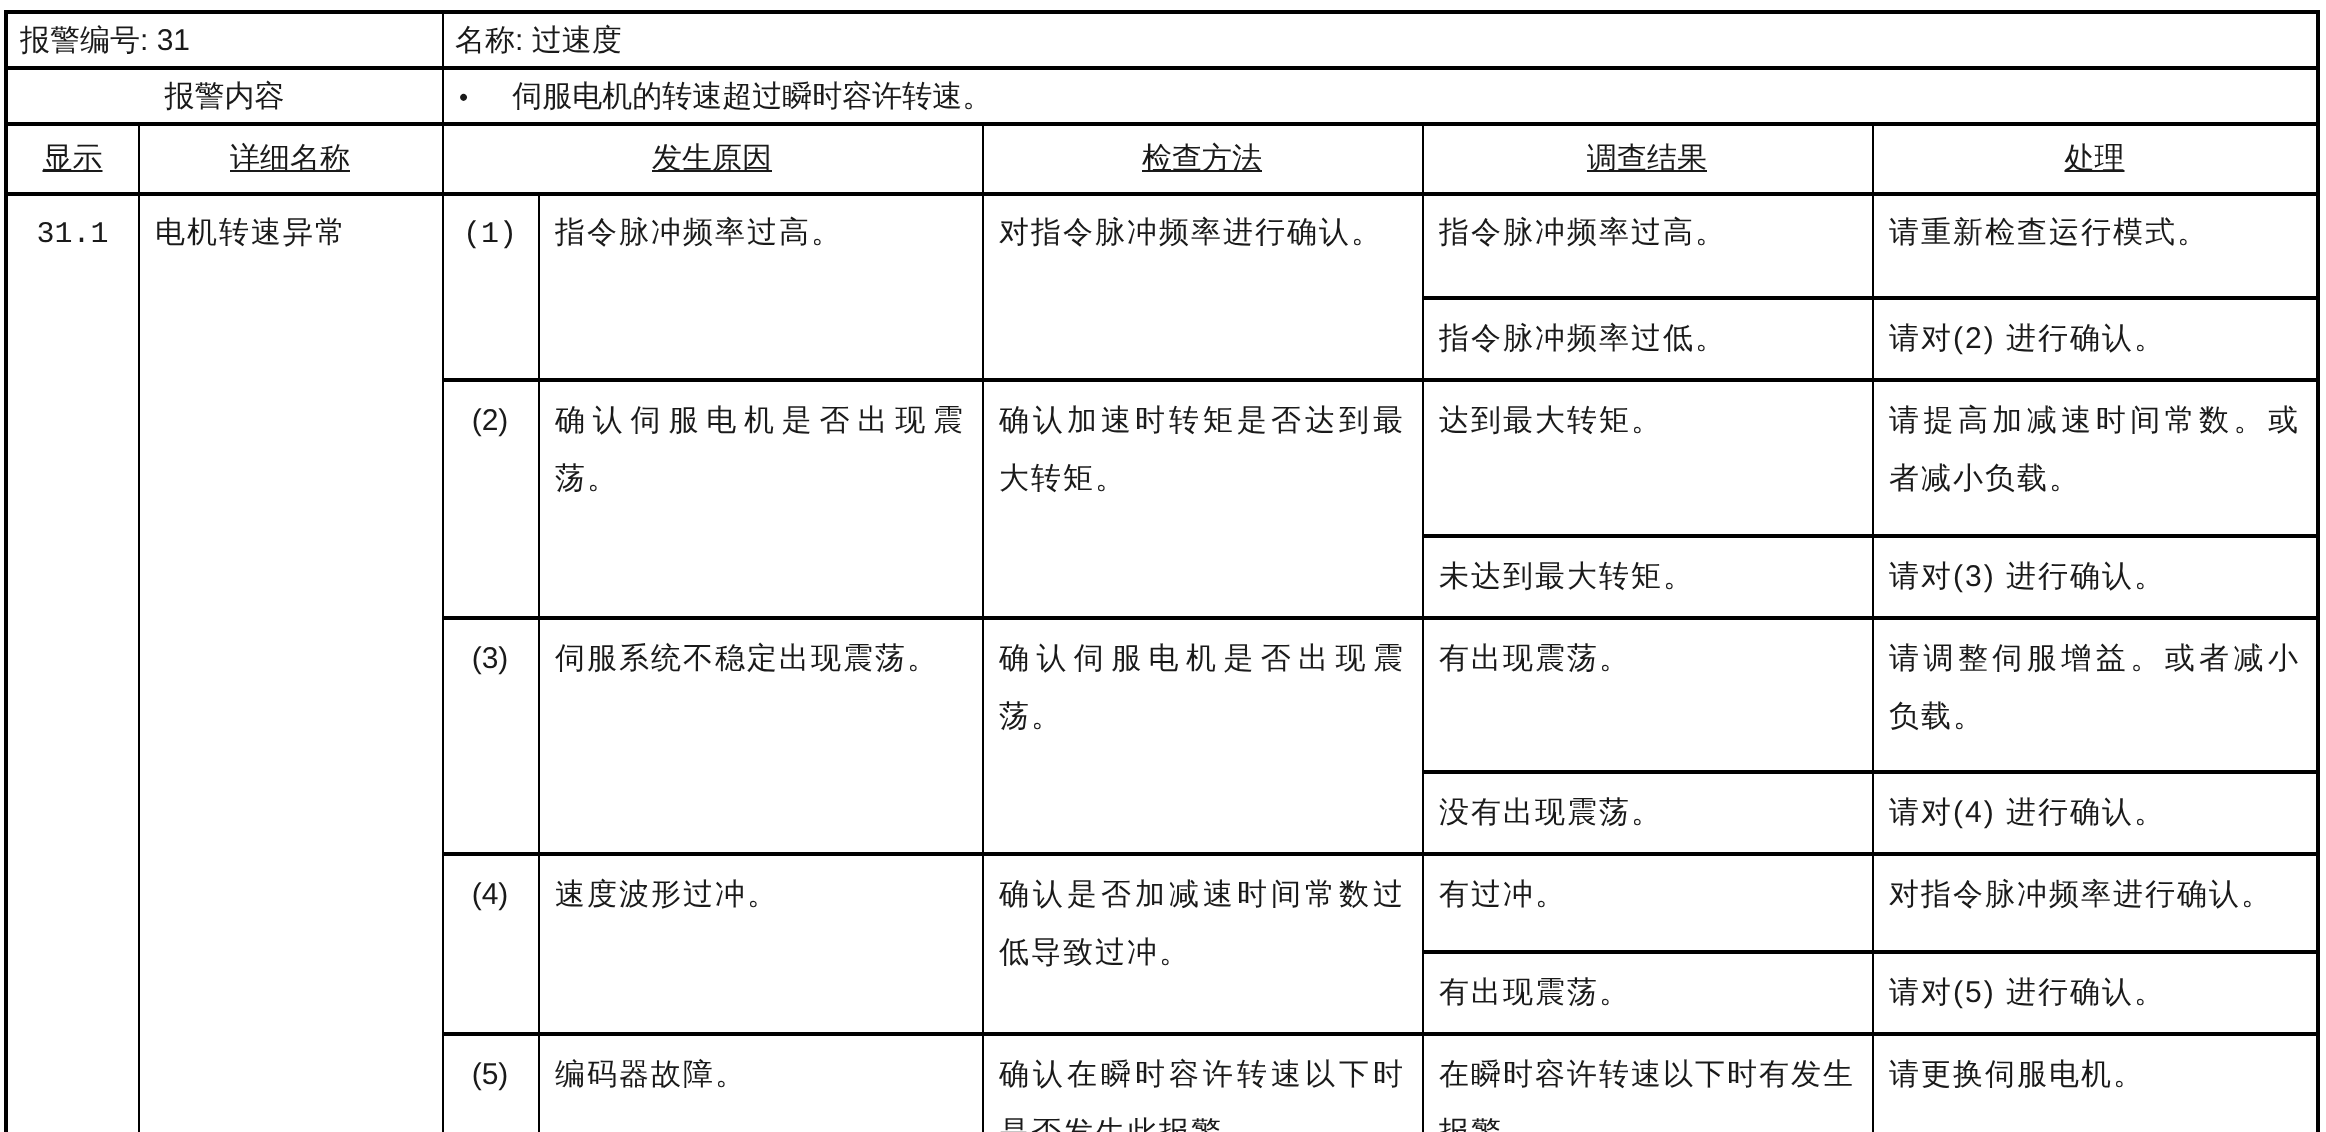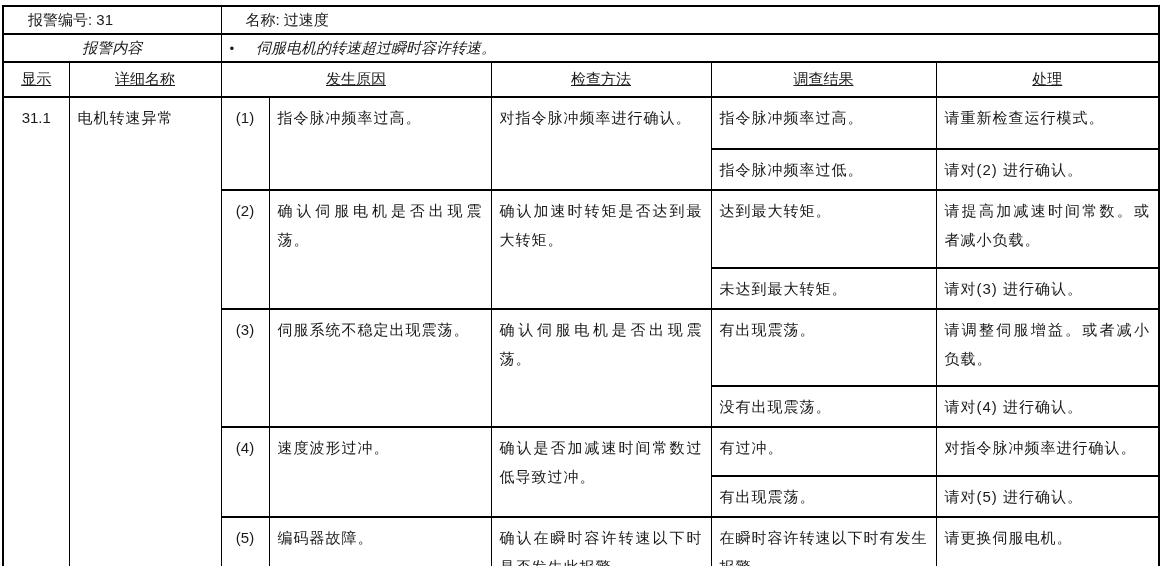--- a/index.html
+++ b/index.html
@@ -24,33 +24,33 @@
     border-left: 1px solid #000;
     border-right: 1px solid #000;
     border-top: 2px solid #000;
     border-bottom: 2px solid #000;
     font-size: 15px;
     padding: 3px 8px;
     overflow: hidden;
   }
   
   tr.h-title   { height: 28px; }
-  tr.h-content { height: 28px; font-style: italic; }
+  tr.h-content { height: 28px; }
   tr.h-header  { height: 35px; text-decoration: underline; }
-  tr.h-1a { height: 52px; }
+  tr.h-1a { height: 52px; font-family: Liberation Mono, monospace; }
   tr.h-1b { height: 34px; }
   tr.h-2a { height: 78px; }
   tr.h-2b { height: 31px; }
   tr.h-3a { height: 77px; }
   tr.h-3b { height: 30px; }
   tr.h-4a { height: 49px; }
   tr.h-4b { height: 33px; }
   tr.h-5  { height: 80px; }
 
-  td.title-cell { vertical-align: middle; padding-left: 24px; }
+  td.title-cell { vertical-align: middle; padding-left: 6px; }
   td.center-cell { text-align: center; vertical-align: middle; }
   td.header-cell { text-align: center; vertical-align: middle; }
   td.content-cell { vertical-align: middle; }
   .bullet { display: inline-block; font-size: 13px; margin-right: 22px; vertical-align: middle; }
 
   td.data-cell {
     vertical-align: top;
     text-align: justify;
     padding: 5px 8px;
     line-height: 29px;

